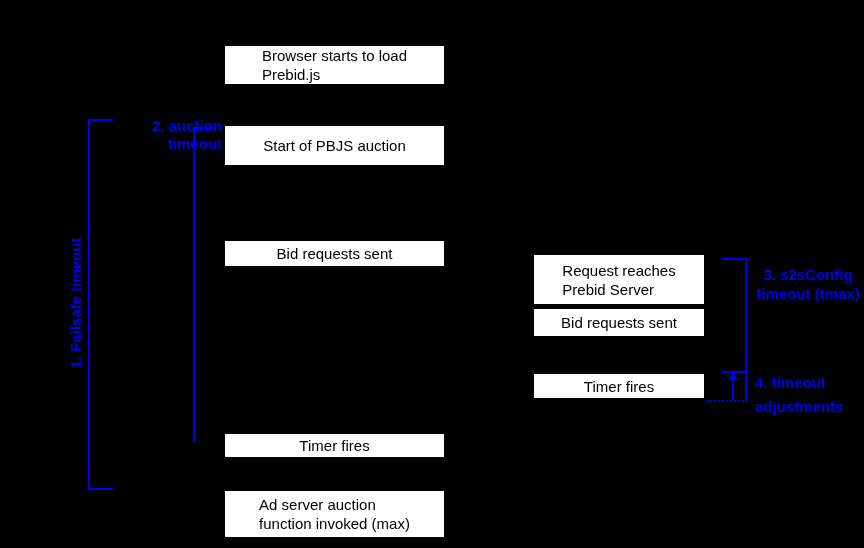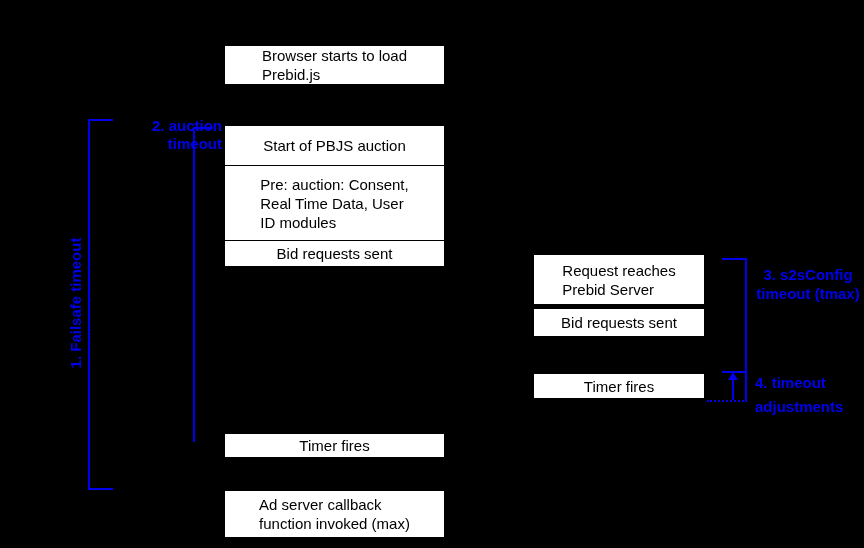--- a/index.html
+++ b/index.html
@@ -83,26 +83,23 @@
   .l-adjust  { left: 755px; top: 371px; width: 105px; line-height: 24px; }
 </style>
 </head>
 <body>
 
 <div id="canvas">
 
   <div class="box b-browser">Browser starts to load
 Prebid.js</div>
   <div class="box b-start-auction">Start of PBJS auction</div>
-  <div class="box b-pre-auction">Pre: auction: Consent,
-Real Time Data, User
-ID modules</div>
   <div class="box b-bid-req-client">Bid requests sent</div>
   <div class="box b-timer-client">Timer fires</div>
-  <div class="box b-ad-server">Ad server callback
+  <div class="box b-ad-server">Ad server auction
 function invoked (max)</div>
 
   <div class="box b-req-server">Request reaches
 Prebid Server</div>
   <div class="box b-bid-req-server">Bid requests sent</div>
   <div class="box b-timer-server">Timer fires</div>
 
   <div class="bracket k-failsafe"></div>
   <div class="bracket k-auction"></div>
   <div class="bracket k-s2s"></div>

